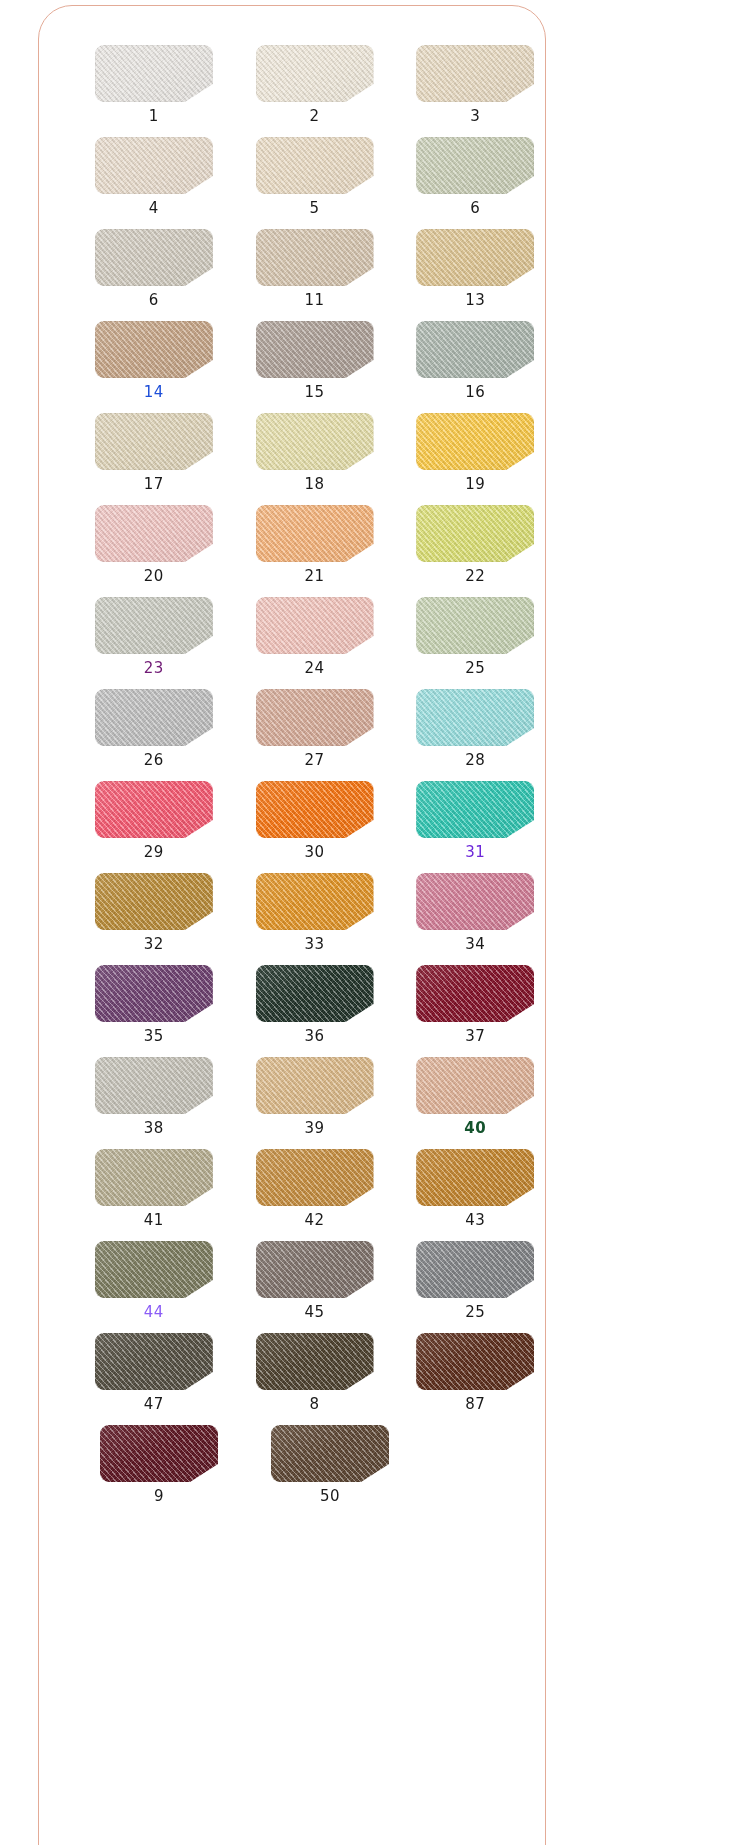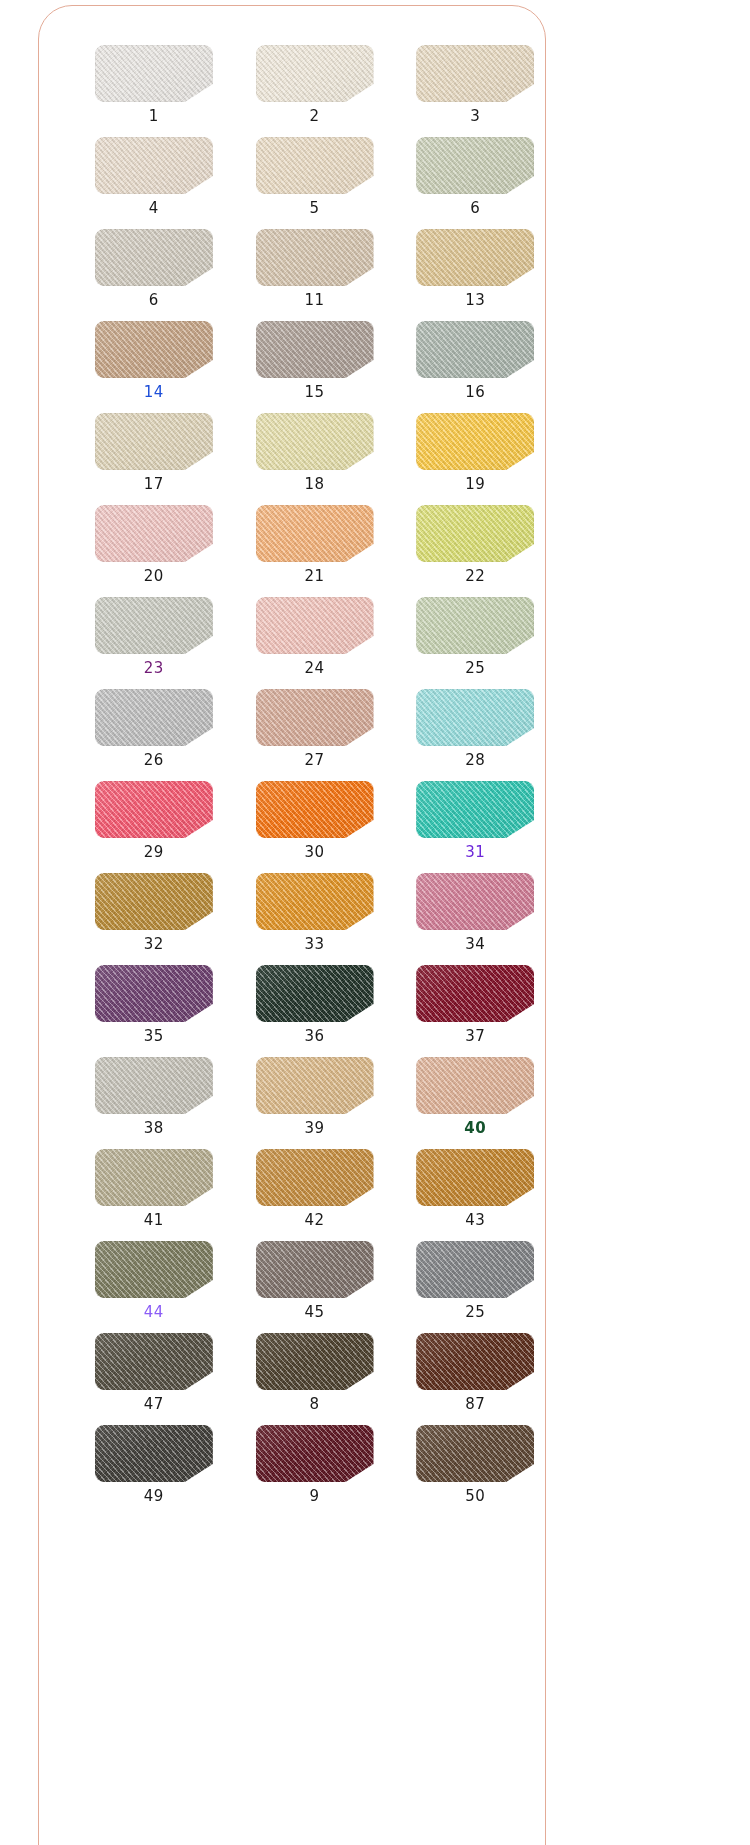--- a/index.html
+++ b/index.html
@@ -321,24 +321,20 @@
         <div class="swatch" style="background-color: rgb(75, 63, 44);"></div>
         <div class="label" style="color: rgb(26, 26, 26);">8</div>
       </div>
       <div class="cell">
         <div class="swatch" style="background-color: rgb(90, 43, 25);"></div>
         <div class="label" style="color: rgb(26, 26, 26);">87</div>
       </div>
     </div>
     <div class="row">
       <div class="cell">
-        <div class="swatch" style="background-color: rgb(62, 60, 55);"></div>
-        <div class="label" style="color: rgb(26, 26, 26);">49</div>
-      </div>
-      <div class="cell">
         <div class="swatch" style="background-color: rgb(92, 20, 32);"></div>
         <div class="label" style="color: rgb(26, 26, 26);">9</div>
       </div>
       <div class="cell">
         <div class="swatch" style="background-color: rgb(91, 68, 49);"></div>
         <div class="label" style="color: rgb(26, 26, 26);">50</div>
       </div>
     </div>
   </div>
 

